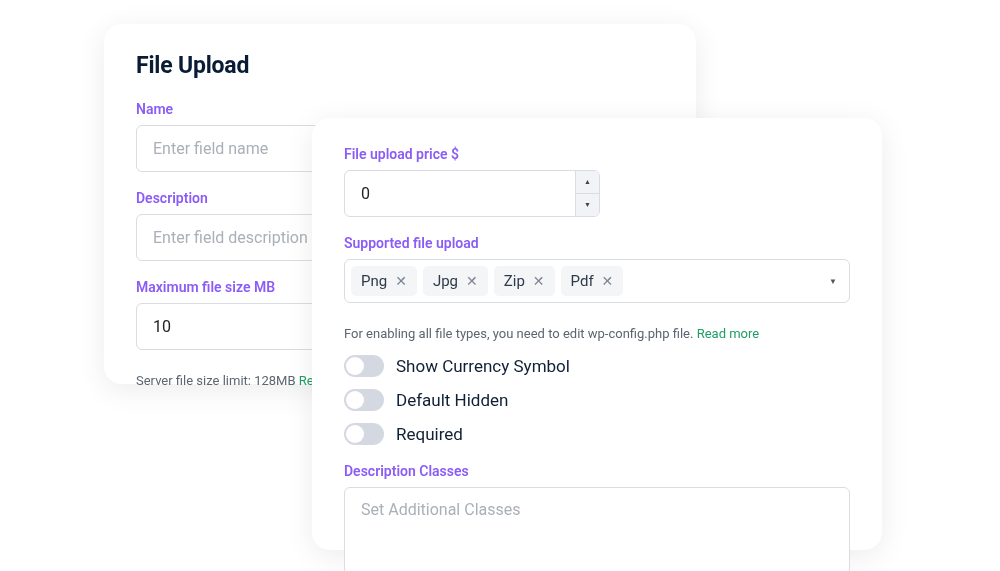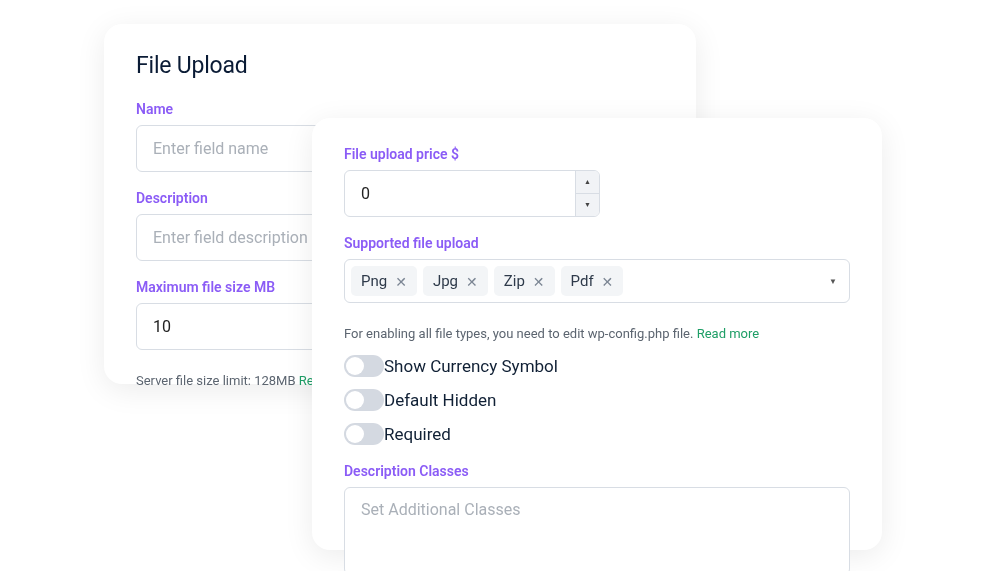--- a/index.html
+++ b/index.html
@@ -14,21 +14,21 @@
   }
   .card-back {
     top: 24px; left: 104px; width: 592px; height: 360px;
   }
   .card-front {
     top: 118px; left: 312px; width: 570px; height: 432px;
   }
 
   .title {
     font-size: 23px;
-    font-weight: 400;
+    font-weight: 700;
     color: #0a1b35;
     margin-bottom: 22px;
     letter-spacing: -0.2px;
   }
 
   .field-label {
     font-size: 14px;
     font-weight: 600;
     color: #8b5cf6;
     margin-bottom: 8px;
@@ -74,28 +74,28 @@
     border: 1px solid #d8dde4; border-radius: 6px;
     padding: 5px 40px 5px 6px;
     display: flex; flex-wrap: wrap; gap: 6px;
     position: relative; align-items: center;
   }
   .multi-dd {
     position: absolute; right: 12px; top: 50%; transform: translateY(-50%);
     color: #555; font-size: 8px; pointer-events: none;
   }
   .tag {
-    display: inline-flex; align-items: flex-end; gap: 8px;
+    display: inline-flex; align-items: center; gap: 8px;
     background: #f3f5f7; border-radius: 5px;
     padding: 6px 10px; color: #2e3a4a; font-size: 15px;
   }
   .tag .x { color: #7b8593; font-weight: 400; cursor: pointer; font-size: 14px; }
 
   
-  .toggle-row { display: flex; align-items: center; }
+  .toggle-row { display: flex; align-items: center; gap: 12px; }
   .toggle {
     width: 40px; height: 22px; border-radius: 11px; background: #d4d9e1;
     position: relative; cursor: pointer;
   }
   .toggle::after {
     content: ""; position: absolute; left: 2px; top: 2px;
     width: 18px; height: 18px; background: #fff; border-radius: 50%;
   }
   .toggle-label { font-size: 17px; color: #102035; }
   .toggles { display: flex; flex-wrap: wrap; column-gap: 70px; row-gap: 12px; margin-bottom: 18px; margin-top: 14px;}

